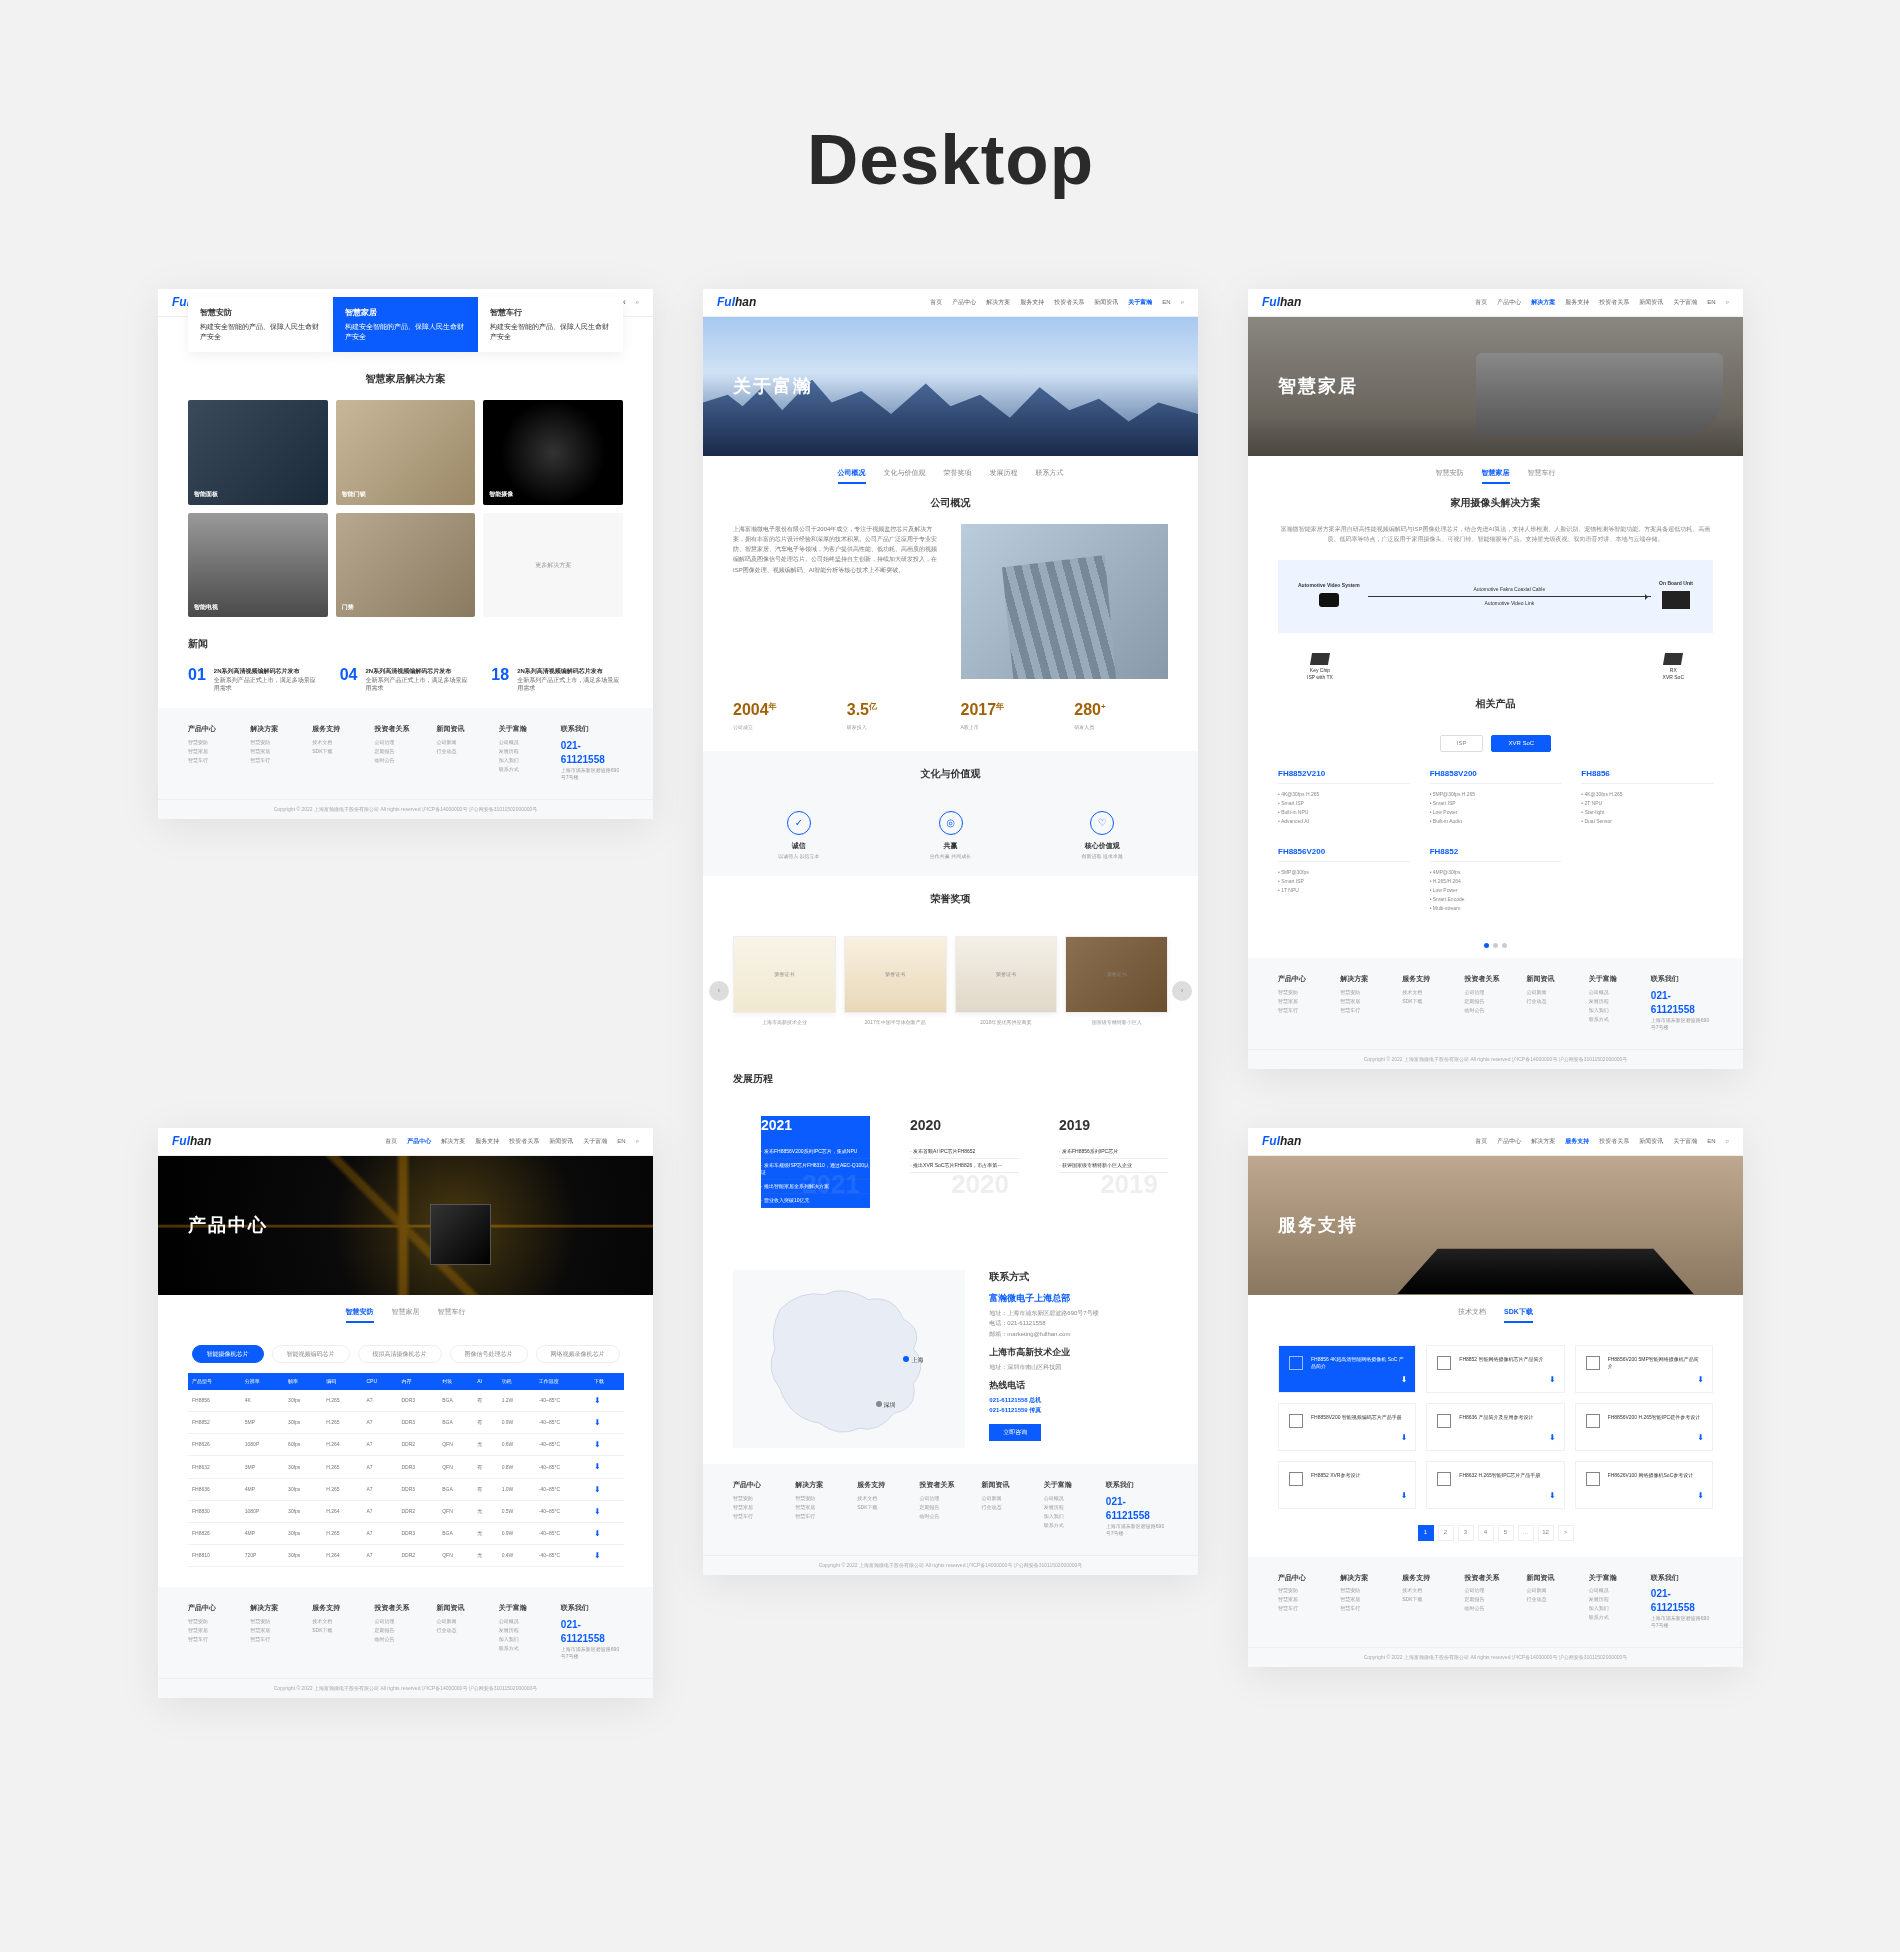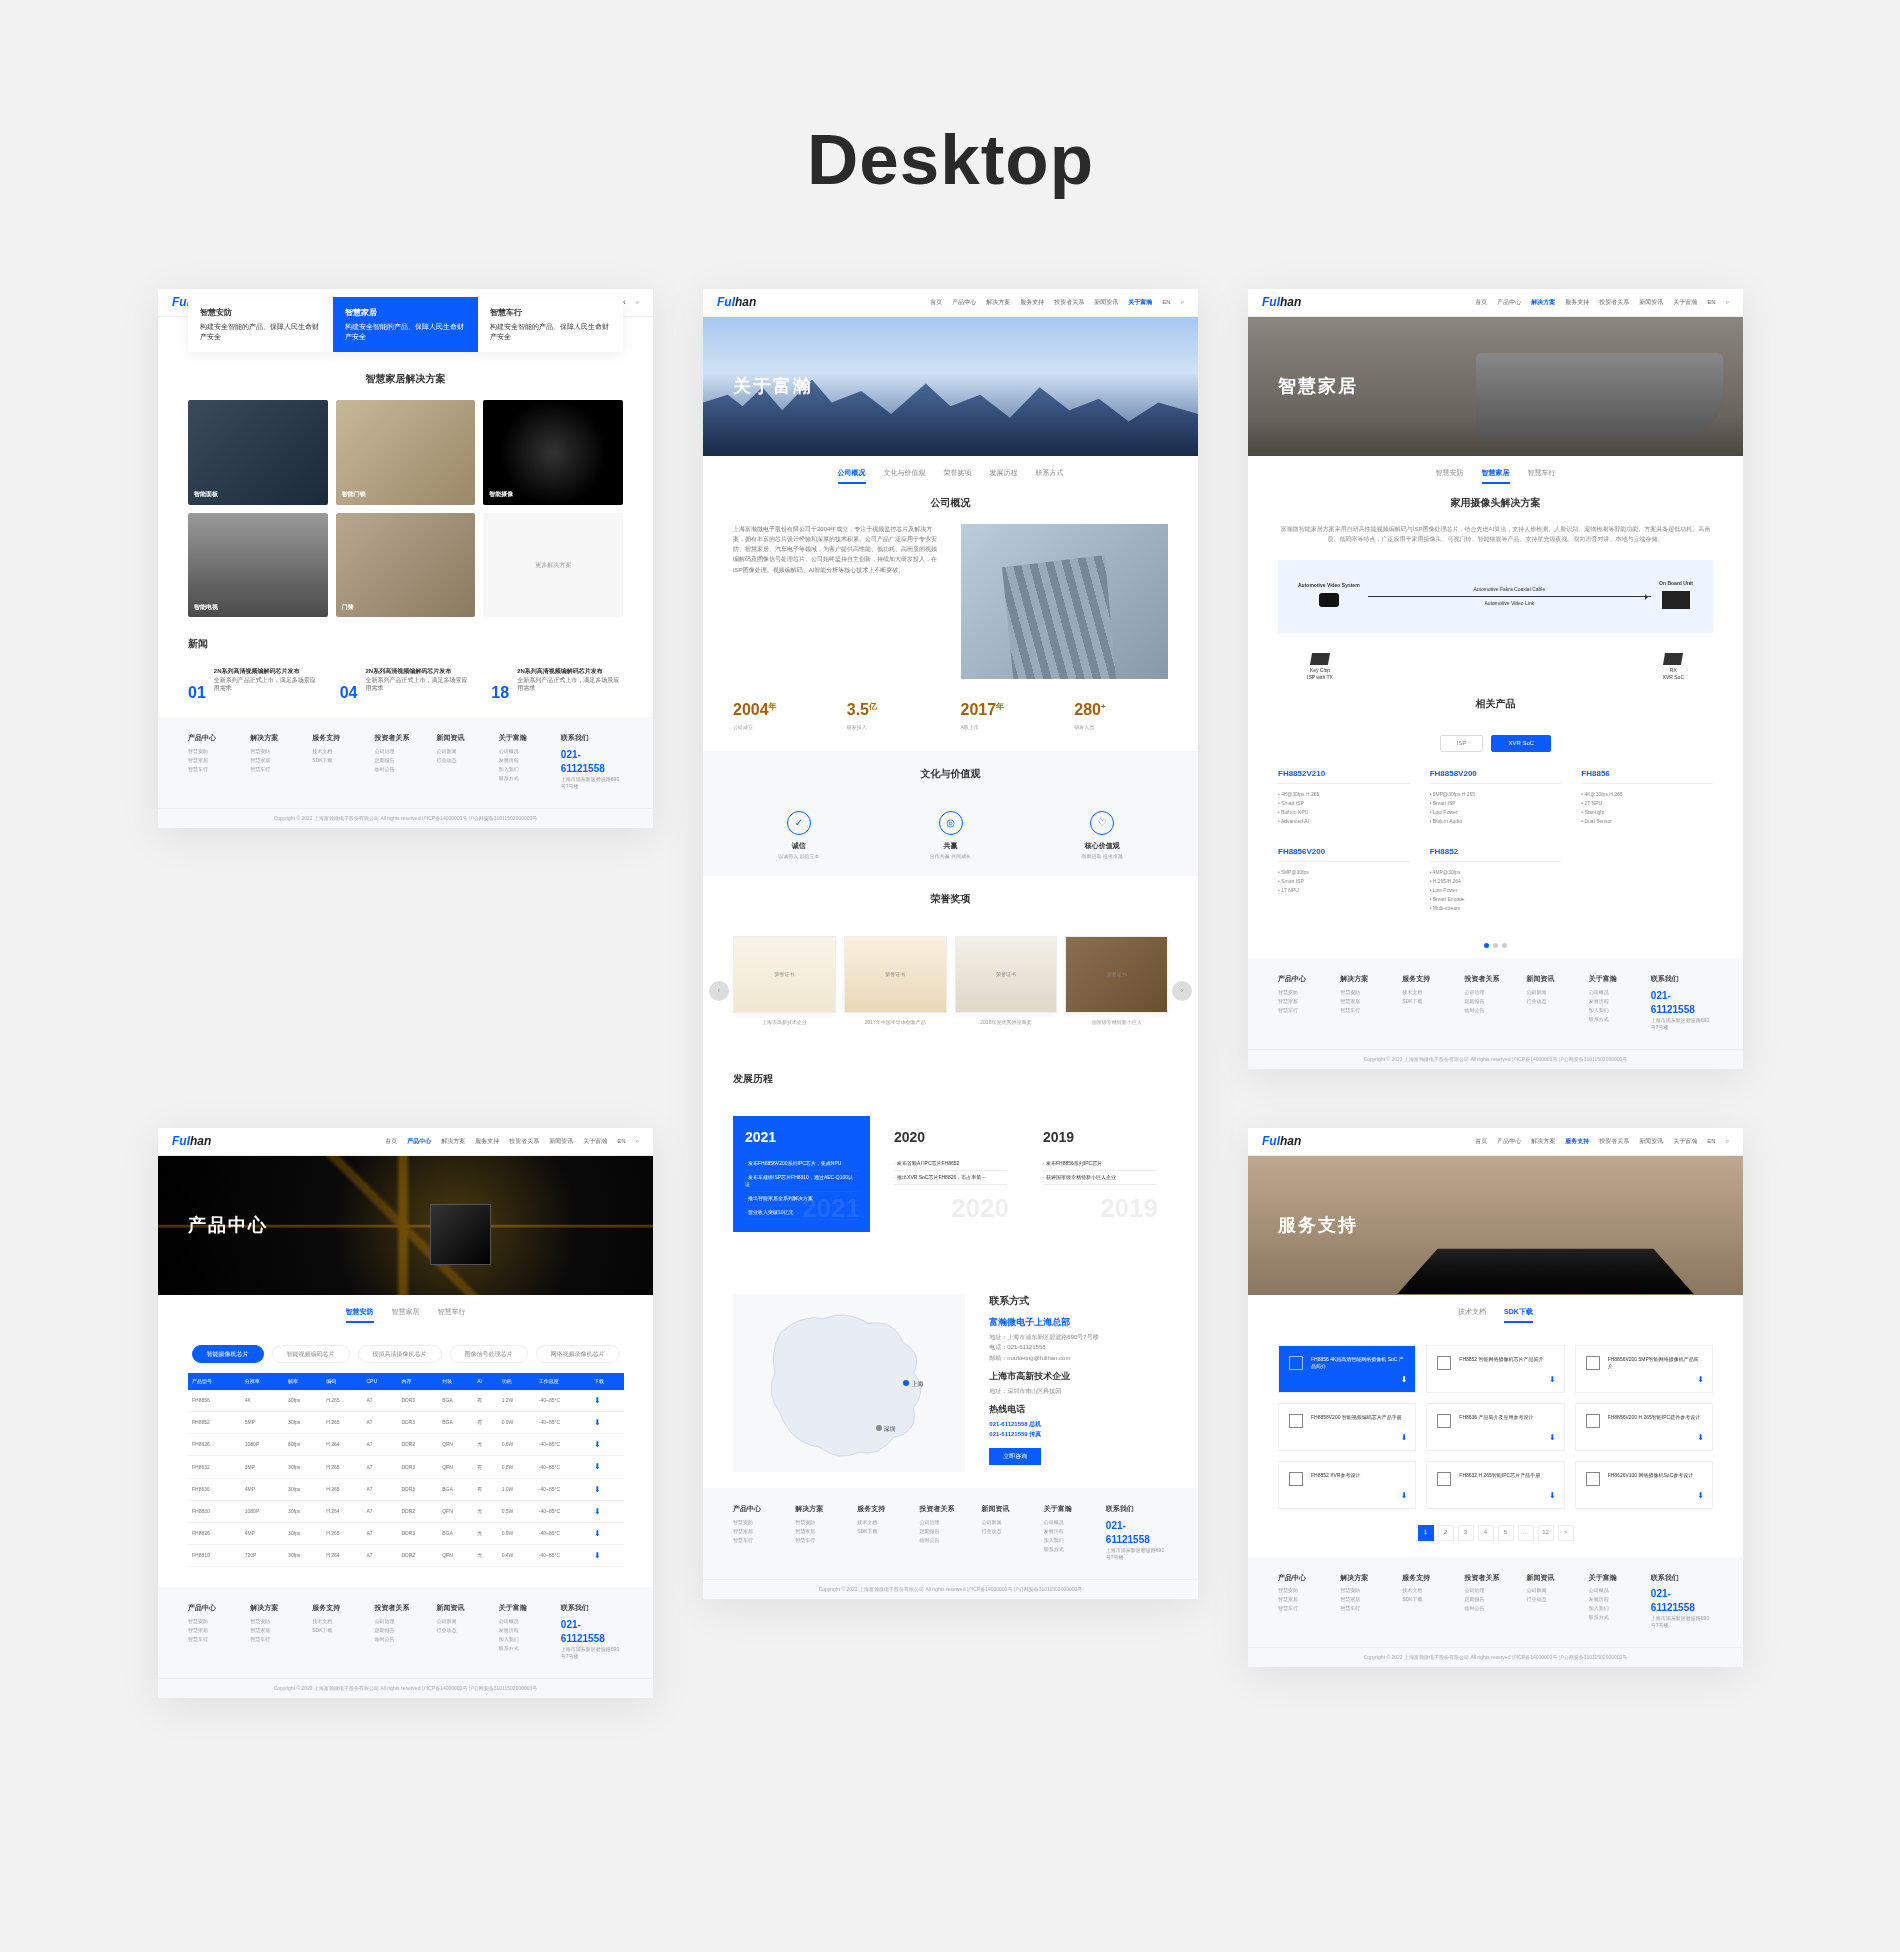--- a/index.html
+++ b/index.html
@@ -21,21 +21,21 @@
 .tab-card.active { background: #0a5cff; color: #fff; }
 .tab-card .t { font-weight: 600; font-size: 8px; margin-bottom: 4px; }
 .section { padding: 20px 30px; }
 .section-title { text-align: center; font-size: 10px; font-weight: 600; margin-bottom: 14px; color: #333; }
 .thumb-grid { display: grid; grid-template-columns: repeat(3, 1fr); gap: 8px; }
 .thumb { aspect-ratio: 4/3; background: #ddd; position: relative; border-radius: 2px; overflow: hidden; }
 .thumb .label { position: absolute; left: 6px; bottom: 6px; color: #fff; font-size: 6px; font-weight: 600; }
 .thumb.more { background: #f7f7f7; display: flex; align-items: center; justify-content: center; color: #999; font-size: 6px; }
 .news-row { display: flex; gap: 20px; padding: 16px 30px; }
 .news-item { flex: 1; display: flex; gap: 8px; }
-.news-date { font-size: 16px; color: #0a5cff; font-weight: 700; line-height: 1; margin-top: 18px; }
+.news-date { font-size: 16px; color: #0a5cff; font-weight: 700; line-height: 1; }
 .news-item .txt { font-size: 6px; color: #666; }
 .footer { background: #f7f8fa; padding: 16px 30px; display: flex; }
 .f-col { flex: 1; }
 .f-col .h { font-size: 7px; font-weight: 600; color: #444; margin-bottom: 5px; }
 .f-col .i { font-size: 5px; color: #999; margin-bottom: 2px; }
 .f-col.contact .tel { color: #0a5cff; font-weight: 700; font-size: 10px; }
 .copyright { background: #f7f8fa; text-align: center; font-size: 5px; color: #aaa; padding: 6px 0; border-top: 1px solid #eee; }
 
 .hero-city-night { background: linear-gradient(180deg,#0b2a55 0%,#082040 40%,#0a5cff 100%); }
 .hero-city-night::before { content:""; position:absolute; inset:0; background:
@@ -75,21 +75,21 @@
 .value-item { flex:1; }
 .value-item .ic { width:24px; height:24px; border:1.5px solid #0a5cff; border-radius:50%; margin:0 auto 6px; display:flex; align-items:center; justify-content:center; color:#0a5cff; font-size:10px; }
 .value-item .t { font-size:7px; font-weight:600; }
 .value-item .d { font-size:5px; color:#999; margin-top:2px; }
 .cert-wrap { padding:16px 30px; position:relative; }
 .cert-row { display:flex; gap:8px; }
 .cert { flex:1; aspect-ratio:4/3; background:#fff; border:1px solid #eee; box-shadow: 0 2px 6px rgba(0,0,0,0.05); display:flex; align-items:center; justify-content:center; font-size:5px; color:#888; }
 .cert-nav { position:absolute; top:50%; width:20px; height:20px; background:#ddd; border-radius:50%; display:flex; align-items:center; justify-content:center; color:#888; }
 .cert-nav.l { left:6px; } .cert-nav.r { right:6px; }
 .timeline { display:flex; padding:16px 30px; gap:12px; }
-.tl-card { flex:1; padding:12px; font-size:6px; background:#fff; position:relative; }
+.tl-card { flex:1; font-size:6px; background:#fff; position:relative;margin-left:28px; }
 .tl-card.active { background:#0a5cff; color:#fff; }
 .tl-card .y { font-size:14px; font-weight:700; margin-bottom:10px; }
 .tl-card .it { padding:3px 0; border-bottom:1px solid rgba(128,128,128,0.15); font-size:5px; }
 .tl-card .bg-yr { position:absolute; right:10px; bottom:6px; font-size:26px; font-weight:800; opacity:0.08; }
 .contact-wrap { display:flex; padding:16px 30px; gap:24px; }
 .map { flex:1.3; min-height:178px; background:#f7f8fa; position:relative; overflow:hidden; }
 .map svg { position:absolute; inset:0; width:100%; height:100%; }
 .pin { position:absolute; font-size:6px; }
 .pin .dot { width:6px; height:6px; background:#0a5cff; border-radius:50%; display:inline-block; margin-right:2px; }
 .contact-info { flex:1; font-size:6px; }

